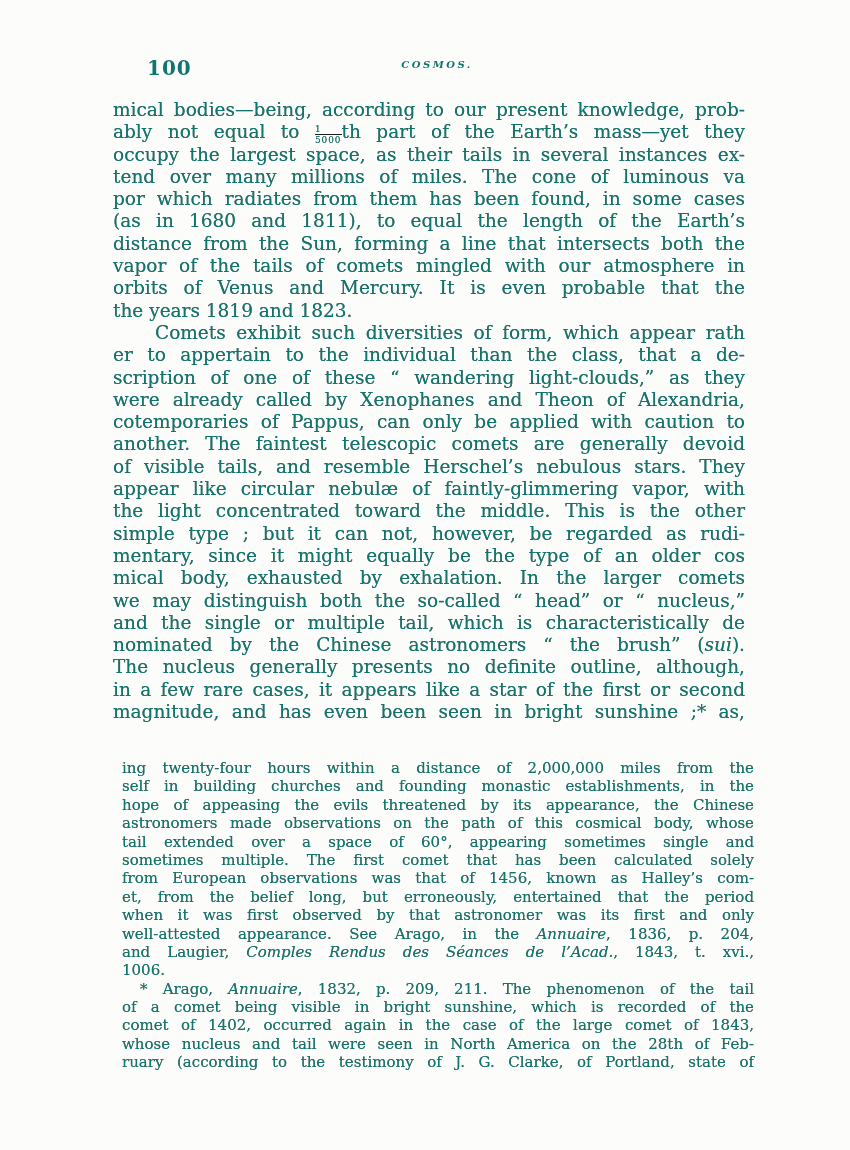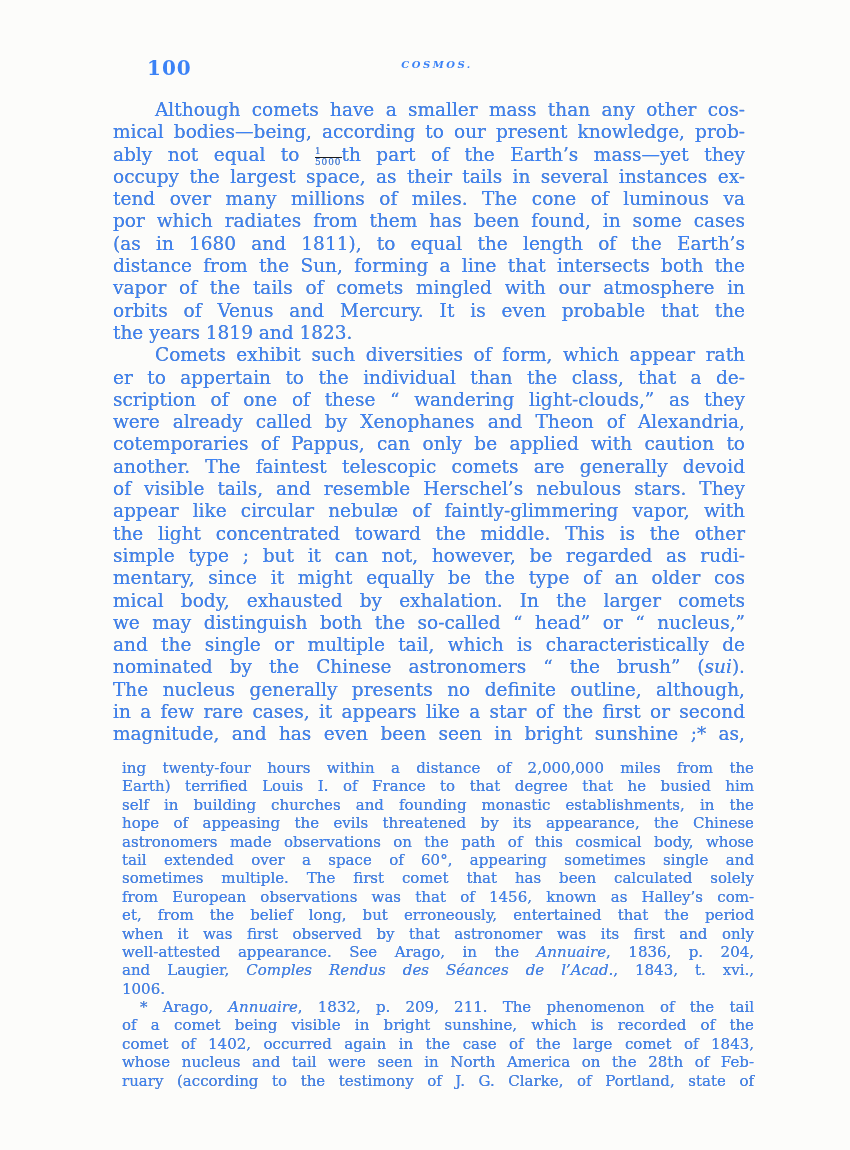--- a/index.html
+++ b/index.html
@@ -5,21 +5,21 @@
   html,body{margin:0;padding:0;}
   body{
     background:#e9e9e7;
     font-family:"DejaVu Serif","Liberation Serif",serif;
   }
   .page{
     position:relative;
     width:850px;height:1150px;
     margin:0 auto;
     background:#fcfcfa;
-    color:#3b82f6;
+    color:#0f766e;
     overflow:hidden;
   }
   .header-row{
     position:absolute;top:56px;left:113px;width:632px;height:24px;
   }
   .page-number{
     position:absolute;left:34px;top:0;
     font-size:20px;font-weight:bold;letter-spacing:1px;
   }
   .running-title{
@@ -57,21 +57,20 @@
 </style>
 </head>
 <body>
 
 <div class="page">
   <div class="header-row">
     <span class="page-number">100</span>
     <span class="running-title">COSMOS.</span>
   </div>
   <div class="body-text">
-      <div class="line indent">Although comets have a smaller mass than any other cos-</div>
       <div class="line">mical bodies—being, according to our present knowledge, prob-</div>
       <div class="line">ably not equal to <span class="frac"><span class="fn">1</span><span class="fd">5000</span></span>th part of the Earth’s mass—yet they</div>
       <div class="line">occupy the largest space, as their tails in several instances ex-</div>
       <div class="line">tend over many millions of miles.  The cone of luminous va</div>
       <div class="line">por which radiates from them has been found, in some cases</div>
       <div class="line">(as in 1680 and 1811), to equal the length of the Earth’s</div>
       <div class="line">distance from the Sun, forming a line that intersects both the</div>
       <div class="line">vapor of the tails of comets mingled with our atmosphere in</div>
       <div class="line">orbits of Venus and Mercury.  It is even probable that the</div>
       <div class="line nojust">the years 1819 and 1823.</div>
@@ -89,21 +88,20 @@
       <div class="line">mical body, exhausted by exhalation.  In the larger comets</div>
       <div class="line">we may distinguish both the so-called “ head” or “ nucleus,”</div>
       <div class="line">and the single or multiple tail, which is characteristically de</div>
       <div class="line">nominated by the Chinese astronomers “ the brush” (<i>sui</i>).</div>
       <div class="line">The nucleus generally presents no definite outline, although,</div>
       <div class="line">in a few rare cases, it appears like a star of the first or second</div>
       <div class="line">magnitude, and has even been seen in bright sunshine ;* as,</div>
     </div>
   <div class="footnote">
       <div class="line">ing twenty-four hours within a distance of 2,000,000 miles from the</div>
-      <div class="line">Earth) terrified Louis I. of France to that degree that he busied him</div>
       <div class="line">self in building churches and founding monastic establishments, in the</div>
       <div class="line">hope of appeasing the evils threatened by its appearance, the Chinese</div>
       <div class="line">astronomers made observations on the path of this cosmical body, whose</div>
       <div class="line">tail extended over a space of 60°, appearing sometimes single and</div>
       <div class="line">sometimes multiple.  The first comet that has been calculated solely</div>
       <div class="line">from European observations was that of 1456, known as Halley’s com-</div>
       <div class="line">et, from the belief long, but erroneously, entertained that the period</div>
       <div class="line">when it was first observed by that astronomer was its first and only</div>
       <div class="line">well-attested appearance.  See Arago, in the <i>Annuaire</i>, 1836, p. 204,</div>
       <div class="line">and Laugier, <i>Comples Rendus des Séances de l’Acad.</i>, 1843, t. xvi.,</div>

